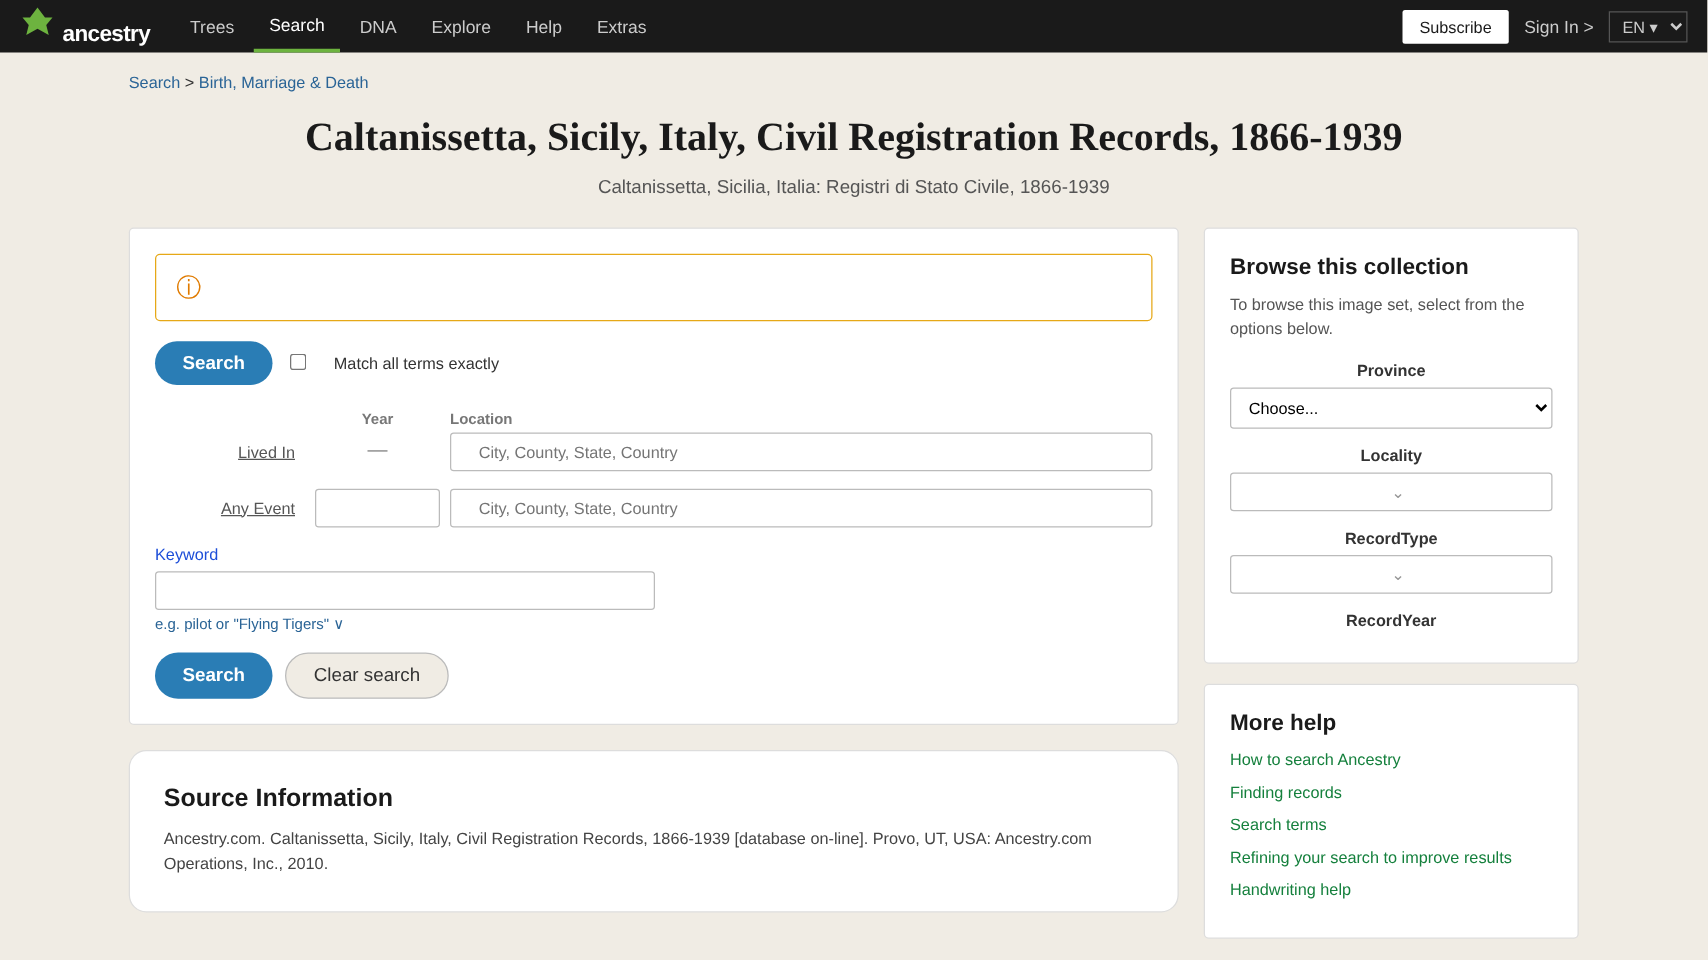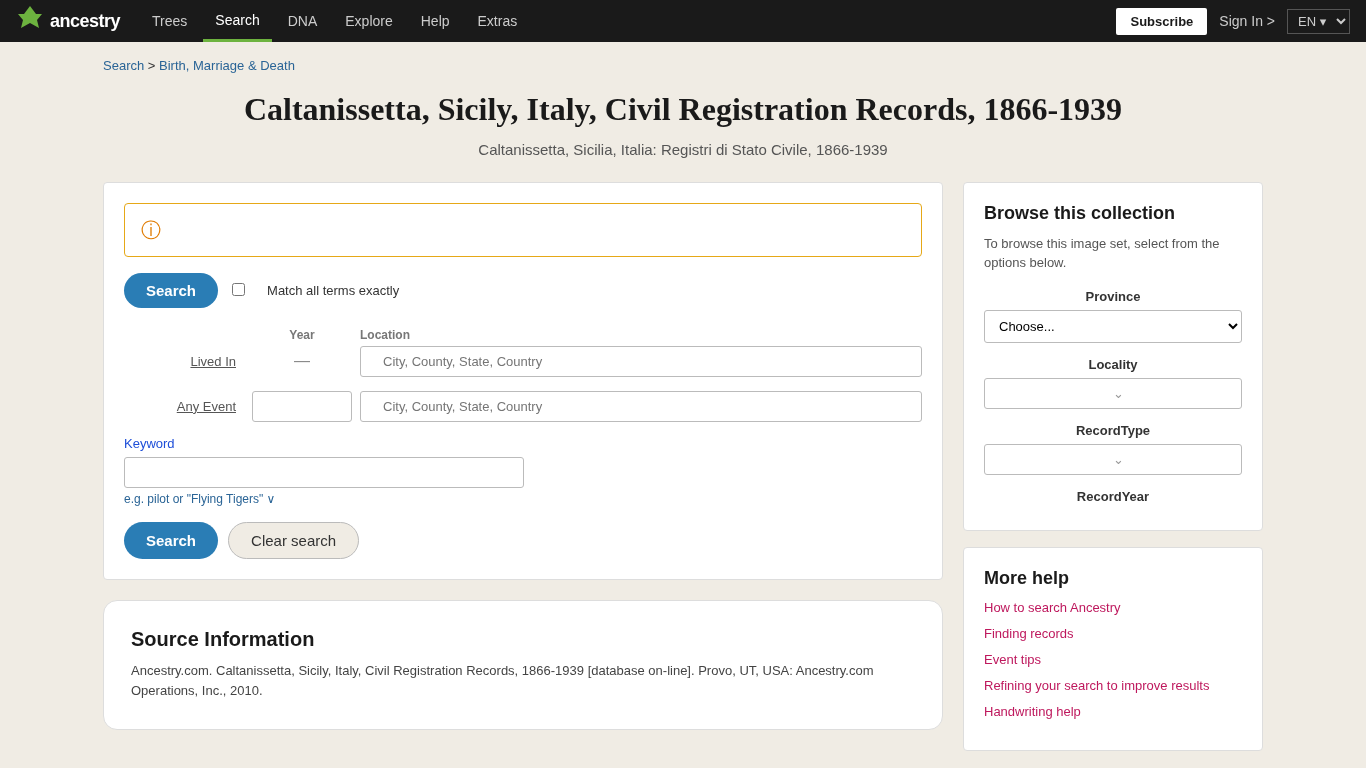--- a/index.html
+++ b/index.html
@@ -9,21 +9,21 @@
     nav {
       background: #1a1a1a;
       display: flex;
       align-items: center;
       height: 42px;
       padding: 0 16px;
       gap: 0;
     }
     .nav-logo {
       display: flex;
-      align-items: center;
+      align-items: flex-end;
       margin-right: 20px;
     }
     .nav-logo-icon {
       color: #6db33f;
       font-size: 22px;
       margin-right: 6px;
     }
     .nav-logo-text {
       color: #fff;
       font-size: 18px;
@@ -53,21 +53,21 @@
       display: flex;
       align-items: center;
       gap: 12px;
     }
     .subscribe-btn {
       background: #fff;
       color: #1a1a1a;
       border: none;
       padding: 6px 14px;
       font-size: 13px;
-      font-weight: bold;
+      font-weight: normal;
       cursor: pointer;
       border-radius: 2px;
     }
     .signin-link {
       color: #ccc;
       text-decoration: none;
       font-size: 14px;
     }
     .lang-selector {
       color: #ccc;
@@ -346,21 +346,21 @@
     .browse-dropdown-row span {
       flex: 1;
       font-size: 13px;
       color: #999;
     }
     .chevron { color: #555; font-size: 12px; }
 
     
     .help-links a {
       display: block;
-      color: #be185d;
+      color: #15803d;
       text-decoration: none;
       font-size: 13px;
       margin-bottom: 8px;
       line-height: 1.4;
     }
   </style>
 </head>
 <body>
 
 <nav>
@@ -480,21 +480,21 @@
         </div>
 
         <label class="browse-label">RecordYear</label>
       </div>
 
       <div class="side-card">
         <div class="side-card-title">More help</div>
         <div class="help-links">
           <a href="#">How to search Ancestry</a>
           <a href="#">Finding records</a>
-          <a href="#">Event tips</a>
+          <a href="#">Search terms</a>
           <a href="#">Refining your search to improve results</a>
           <a href="#">Handwriting help</a>
         </div>
       </div>
 
     </div>
 
   </div>
 
 </div>

